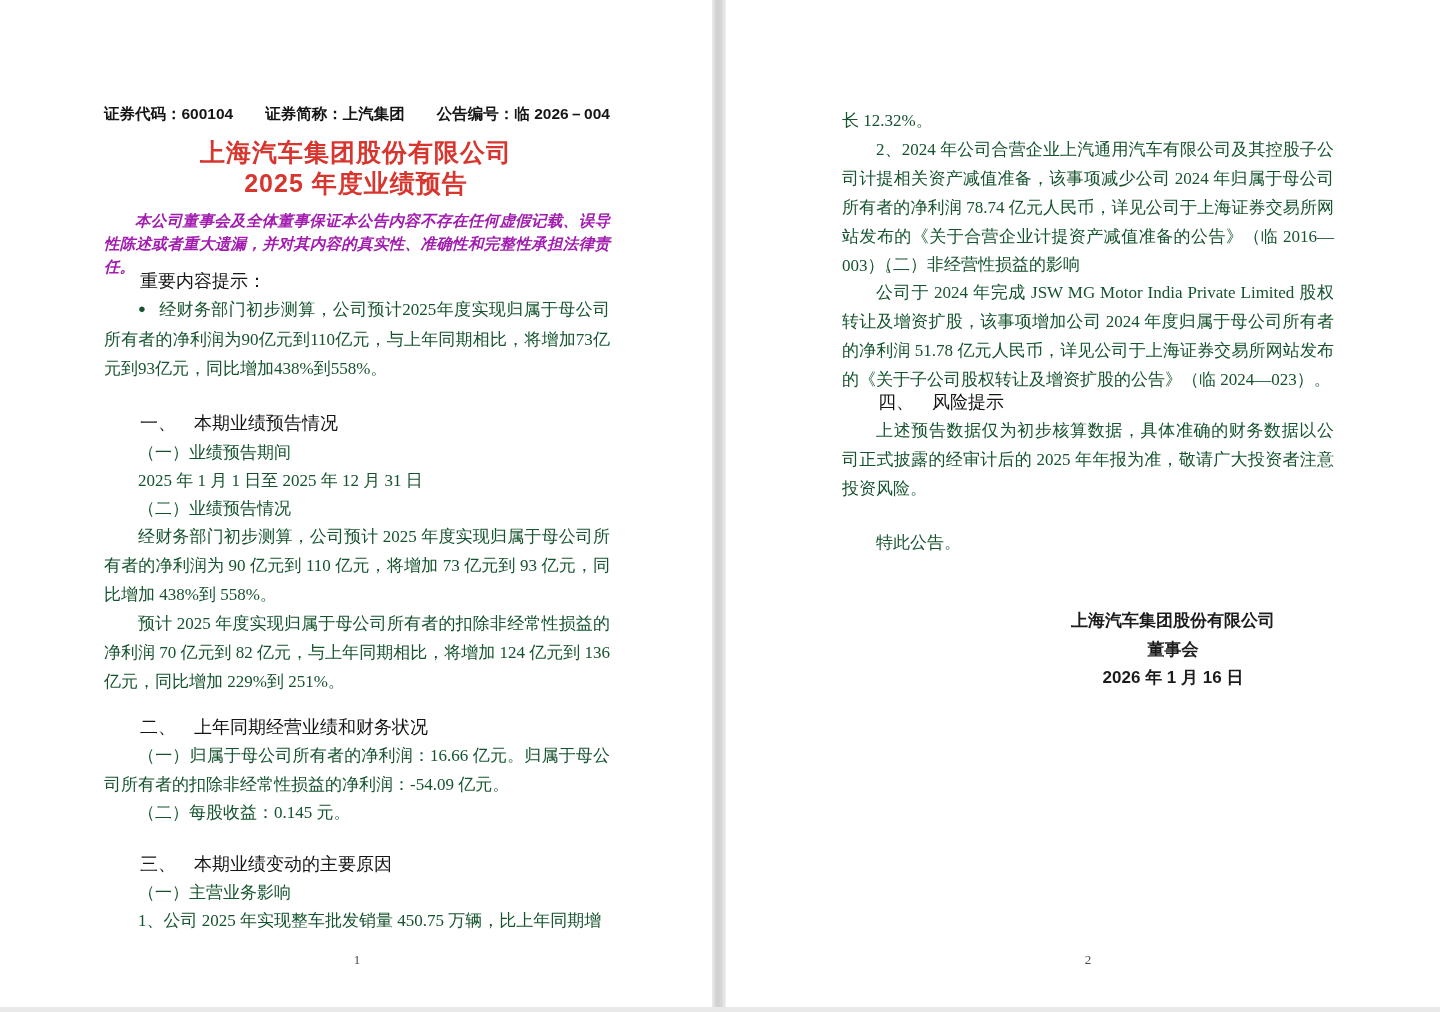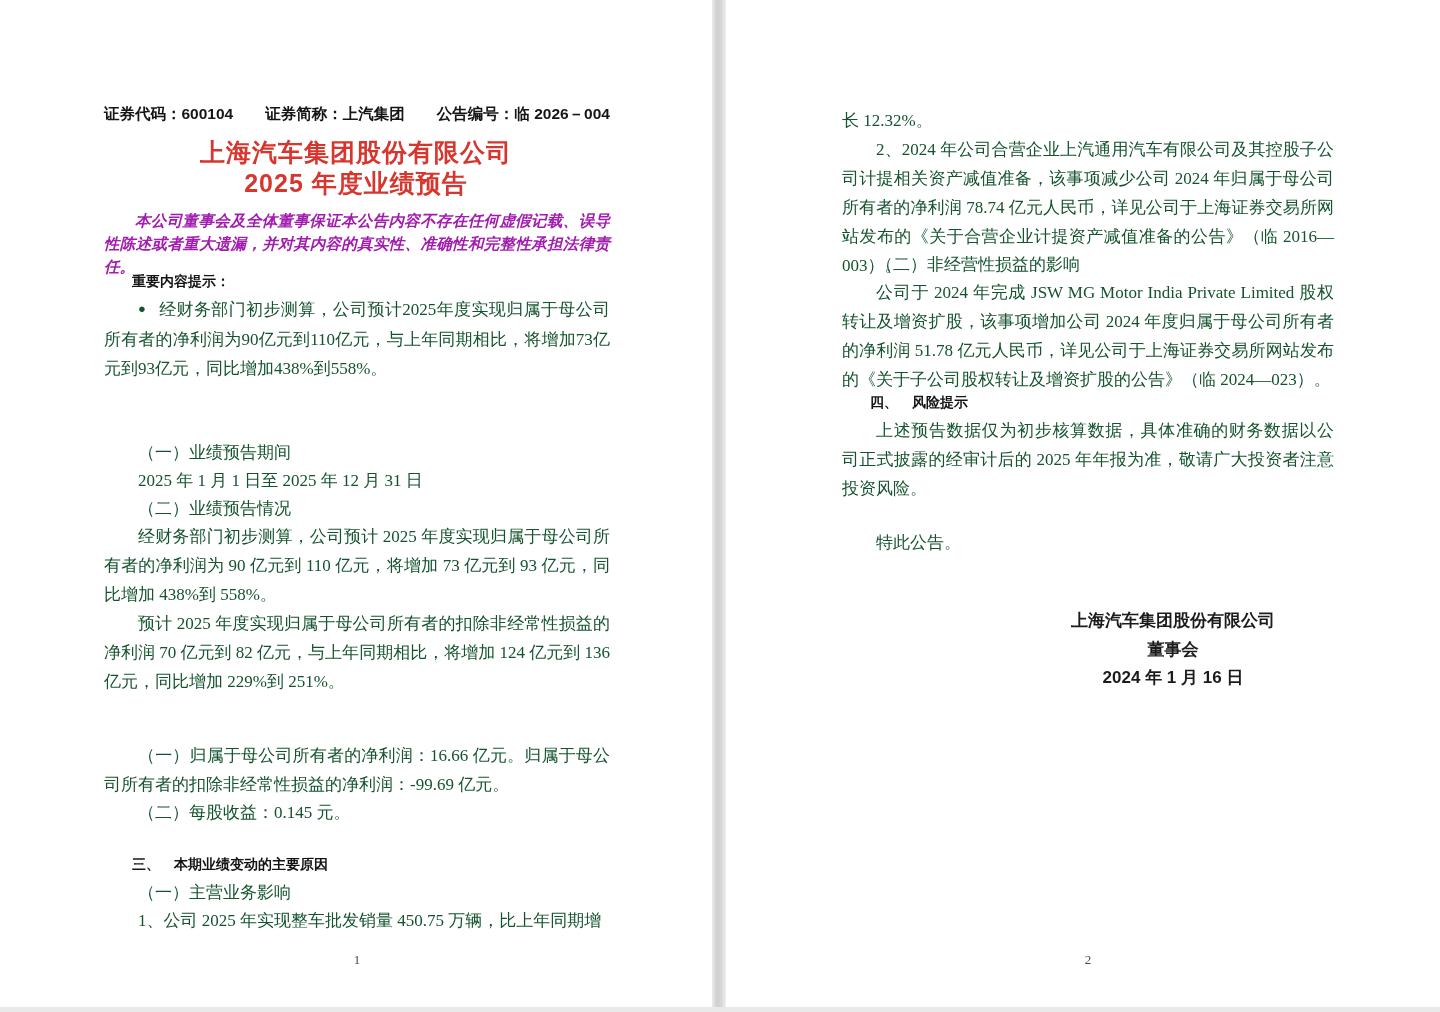--- a/index.html
+++ b/index.html
@@ -44,22 +44,22 @@
   .abs { position: absolute; }
   .body-text {
     font-size: 17px;
     line-height: 29px;
     text-align: justify;
     color: #14532d;
   }
   .indent { text-indent: 2em; }
   .heading {
     font-family: "Liberation Sans", "DejaVu Sans", sans-serif;
-    font-weight: bold;
-    font-size: 14px;
+    font-weight: normal;
+    font-size: 18px;
     line-height: 29px;
     color: #141414;
     text-indent: 2em;
   }
   p { margin: 0; }
 
   
   .p1-header {
     left: 104px; top: 86px; width: 506px;
     display: flex; justify-content: space-between;
@@ -138,30 +138,32 @@
       <div>上海汽车集团股份有限公司</div>
       <div>2025 年度业绩预告</div>
     </div>
 
     <p class="abs p1-disclaimer">本公司董事会及全体董事保证本公告内容不存在任何虚假记载、误导性陈述或者重大遗漏，并对其内容的真实性、准确性和完整性承担法律责任。</p>
 
     <p class="abs p1-important heading">重要内容提示：</p>
 
     <p class="abs p1-bullet-para body-text indent"><span class="bullet-glyph">●</span><span>经财务部门初步测算，公司预计2025年度实现归属于母公司所有者的净利润为90亿元到110亿元，与上年同期相比，将增加73亿元到93亿元，同比增加438%到558%。</span></p>
 
+    <p class="abs p1-sec1 heading">一、　本期业绩预告情况</p>
     <p class="abs p1-s1sub1 body-text indent">（一）业绩预告期间</p>
     <p class="abs p1-period body-text indent">2025 年 1 月 1 日至 2025 年 12 月 31 日</p>
     <p class="abs p1-s1sub2 body-text indent">（二）业绩预告情况</p>
 
     <div class="abs p1-s1paras">
       <p class="body-text indent">经财务部门初步测算，公司预计 2025 年度实现归属于母公司所有者的净利润为 90 亿元到 110 亿元，将增加 73 亿元到 93 亿元，同比增加 438%到 558%。</p>
       <p class="body-text indent">预计 2025 年度实现归属于母公司所有者的扣除非经常性损益的净利润 70 亿元到 82 亿元，与上年同期相比，将增加 124 亿元到 136 亿元，同比增加 229%到 251%。</p>
     </div>
 
-    <p class="abs p1-s2sub1 body-text indent">（一）归属于母公司所有者的净利润：16.66 亿元。归属于母公司所有者的扣除非经常性损益的净利润：-99.69 亿元。</p>
+    <p class="abs p1-sec2 heading">二、　上年同期经营业绩和财务状况</p>
+    <p class="abs p1-s2sub1 body-text indent">（一）归属于母公司所有者的净利润：16.66 亿元。归属于母公司所有者的扣除非经常性损益的净利润：-54.09 亿元。</p>
     <p class="abs p1-s2sub2 body-text indent">（二）每股收益：0.145 元。</p>
 
     <p class="abs p1-sec3 heading">三、　本期业绩变动的主要原因</p>
     <p class="abs p1-s3sub1 body-text indent">（一）主营业务影响</p>
     <p class="abs p1-s3para body-text indent">1、公司 2025 年实现整车批发销量 450.75 万辆，比上年同期增</p>
 
     <div class="abs p1-num page-number">1</div>
   </div>
 
   <div class="page-divider"></div>
@@ -178,20 +180,20 @@
 
     <p class="abs p2-sec4 heading">四、　风险提示</p>
 
     <p class="abs p2-para3 body-text indent">上述预告数据仅为初步核算数据，具体准确的财务数据以公司正式披露的经审计后的 2025 年年报为准，敬请广大投资者注意投资风险。</p>
 
     <p class="abs p2-close body-text indent">特此公告。</p>
 
     <div class="abs p2-signature">
       <div>上海汽车集团股份有限公司</div>
       <div>董事会</div>
-      <div>2024 年 1 月 16 日</div>
+      <div>2026 年 1 月 16 日</div>
     </div>
 
     <div class="abs p2-num page-number">2</div>
   </div>
 
   <div class="bottom-edge"></div>
 </div>
 
 </body></html>

